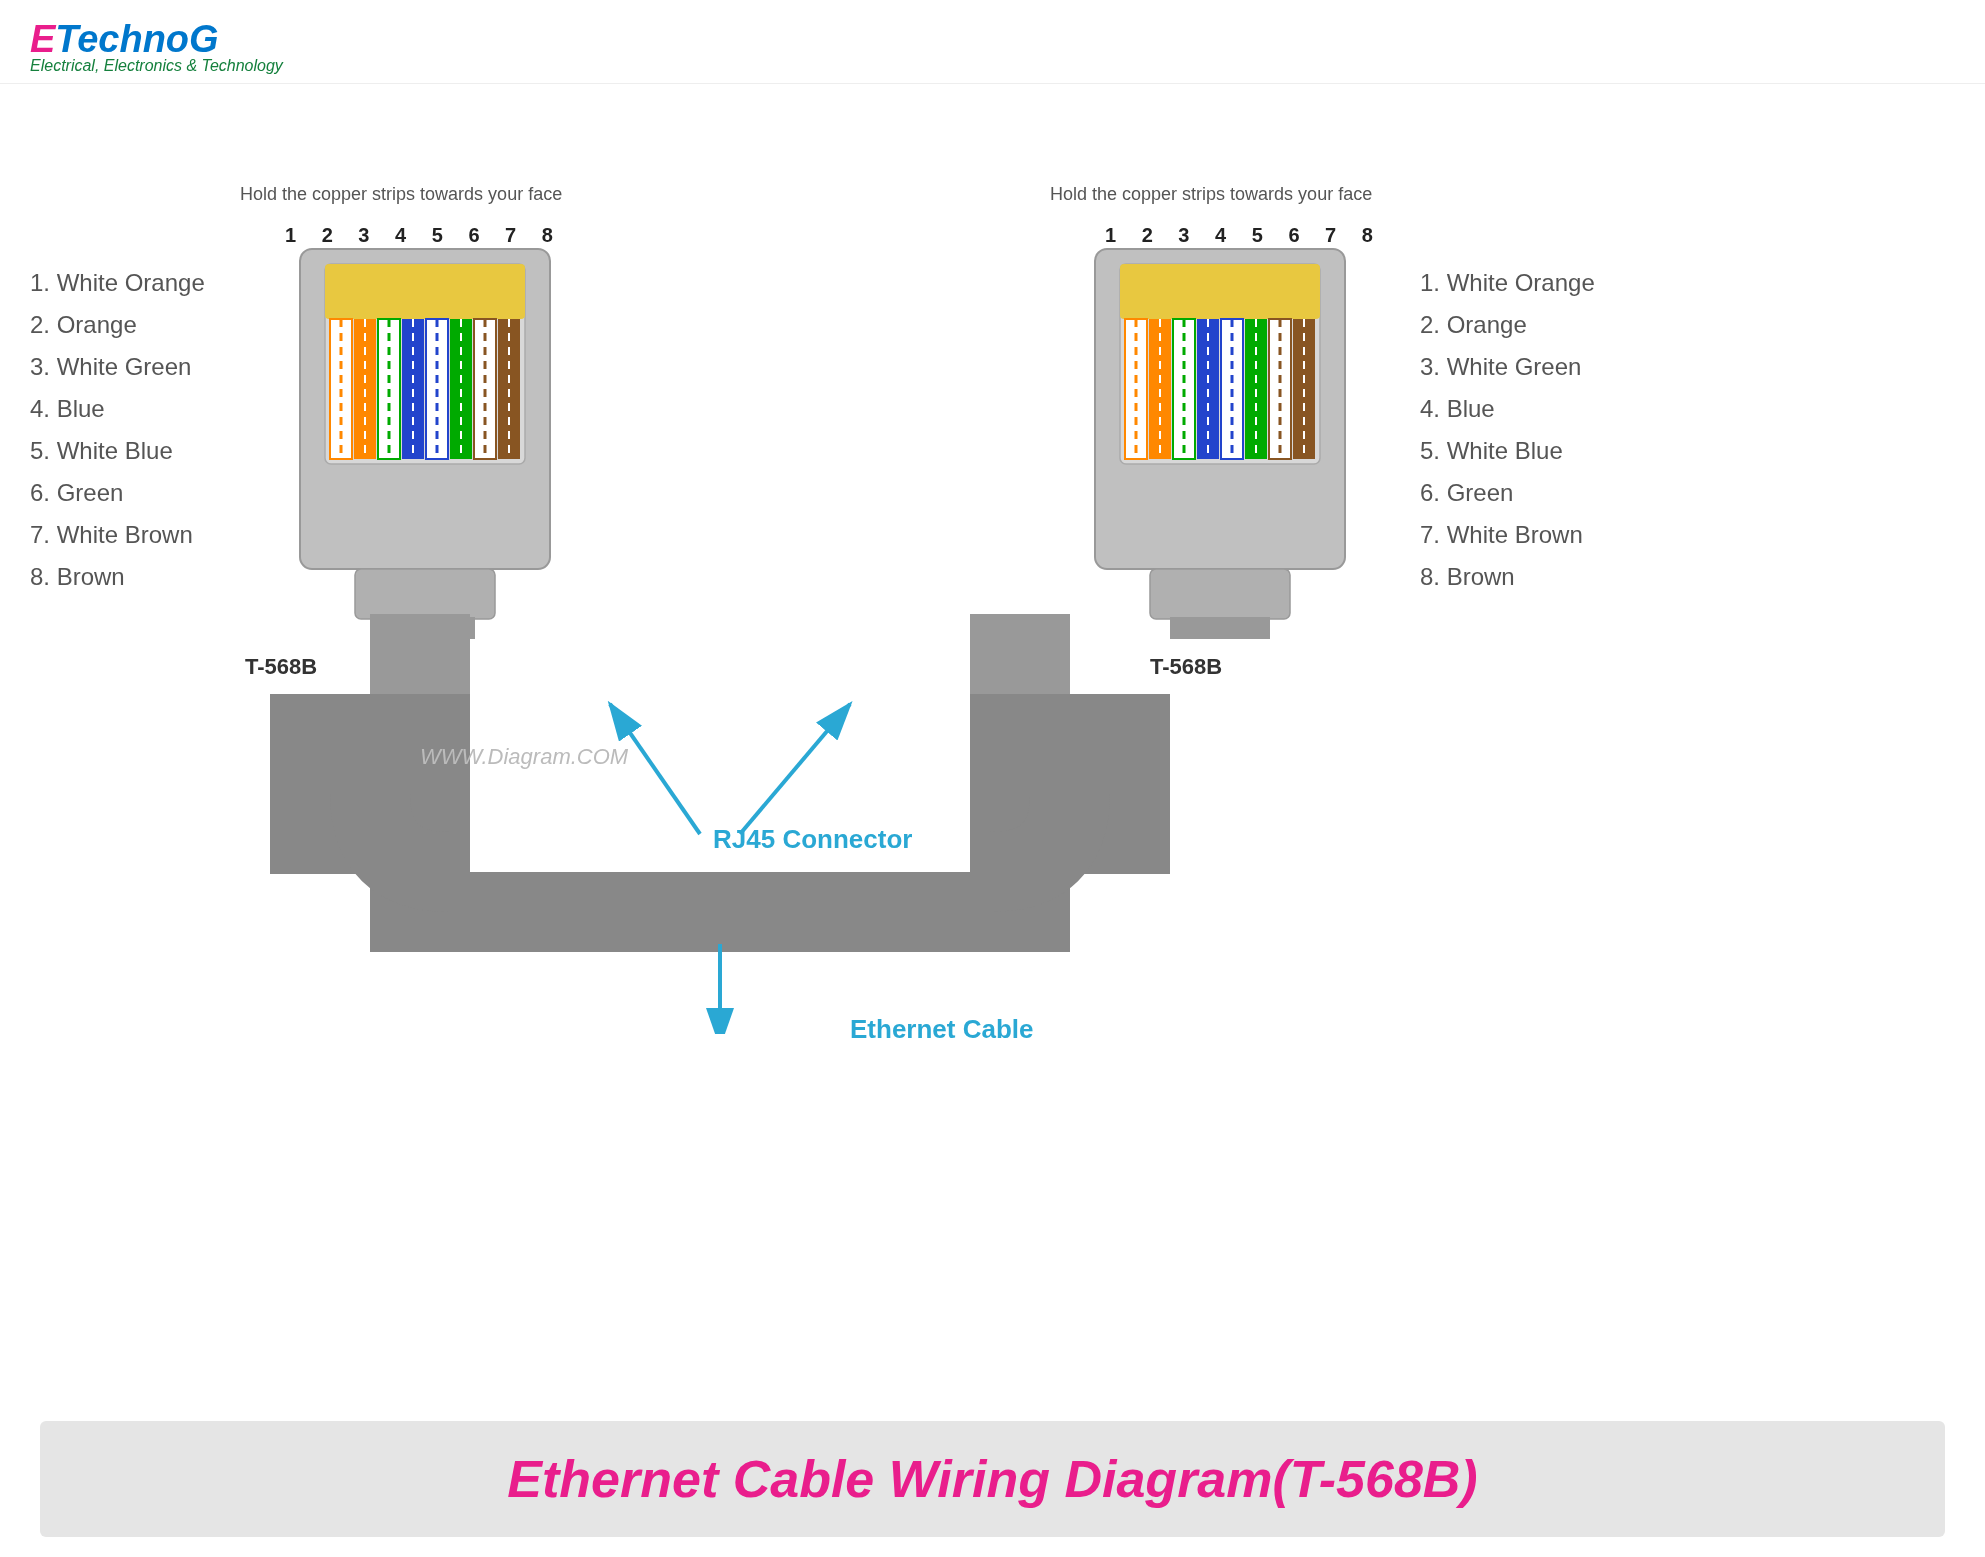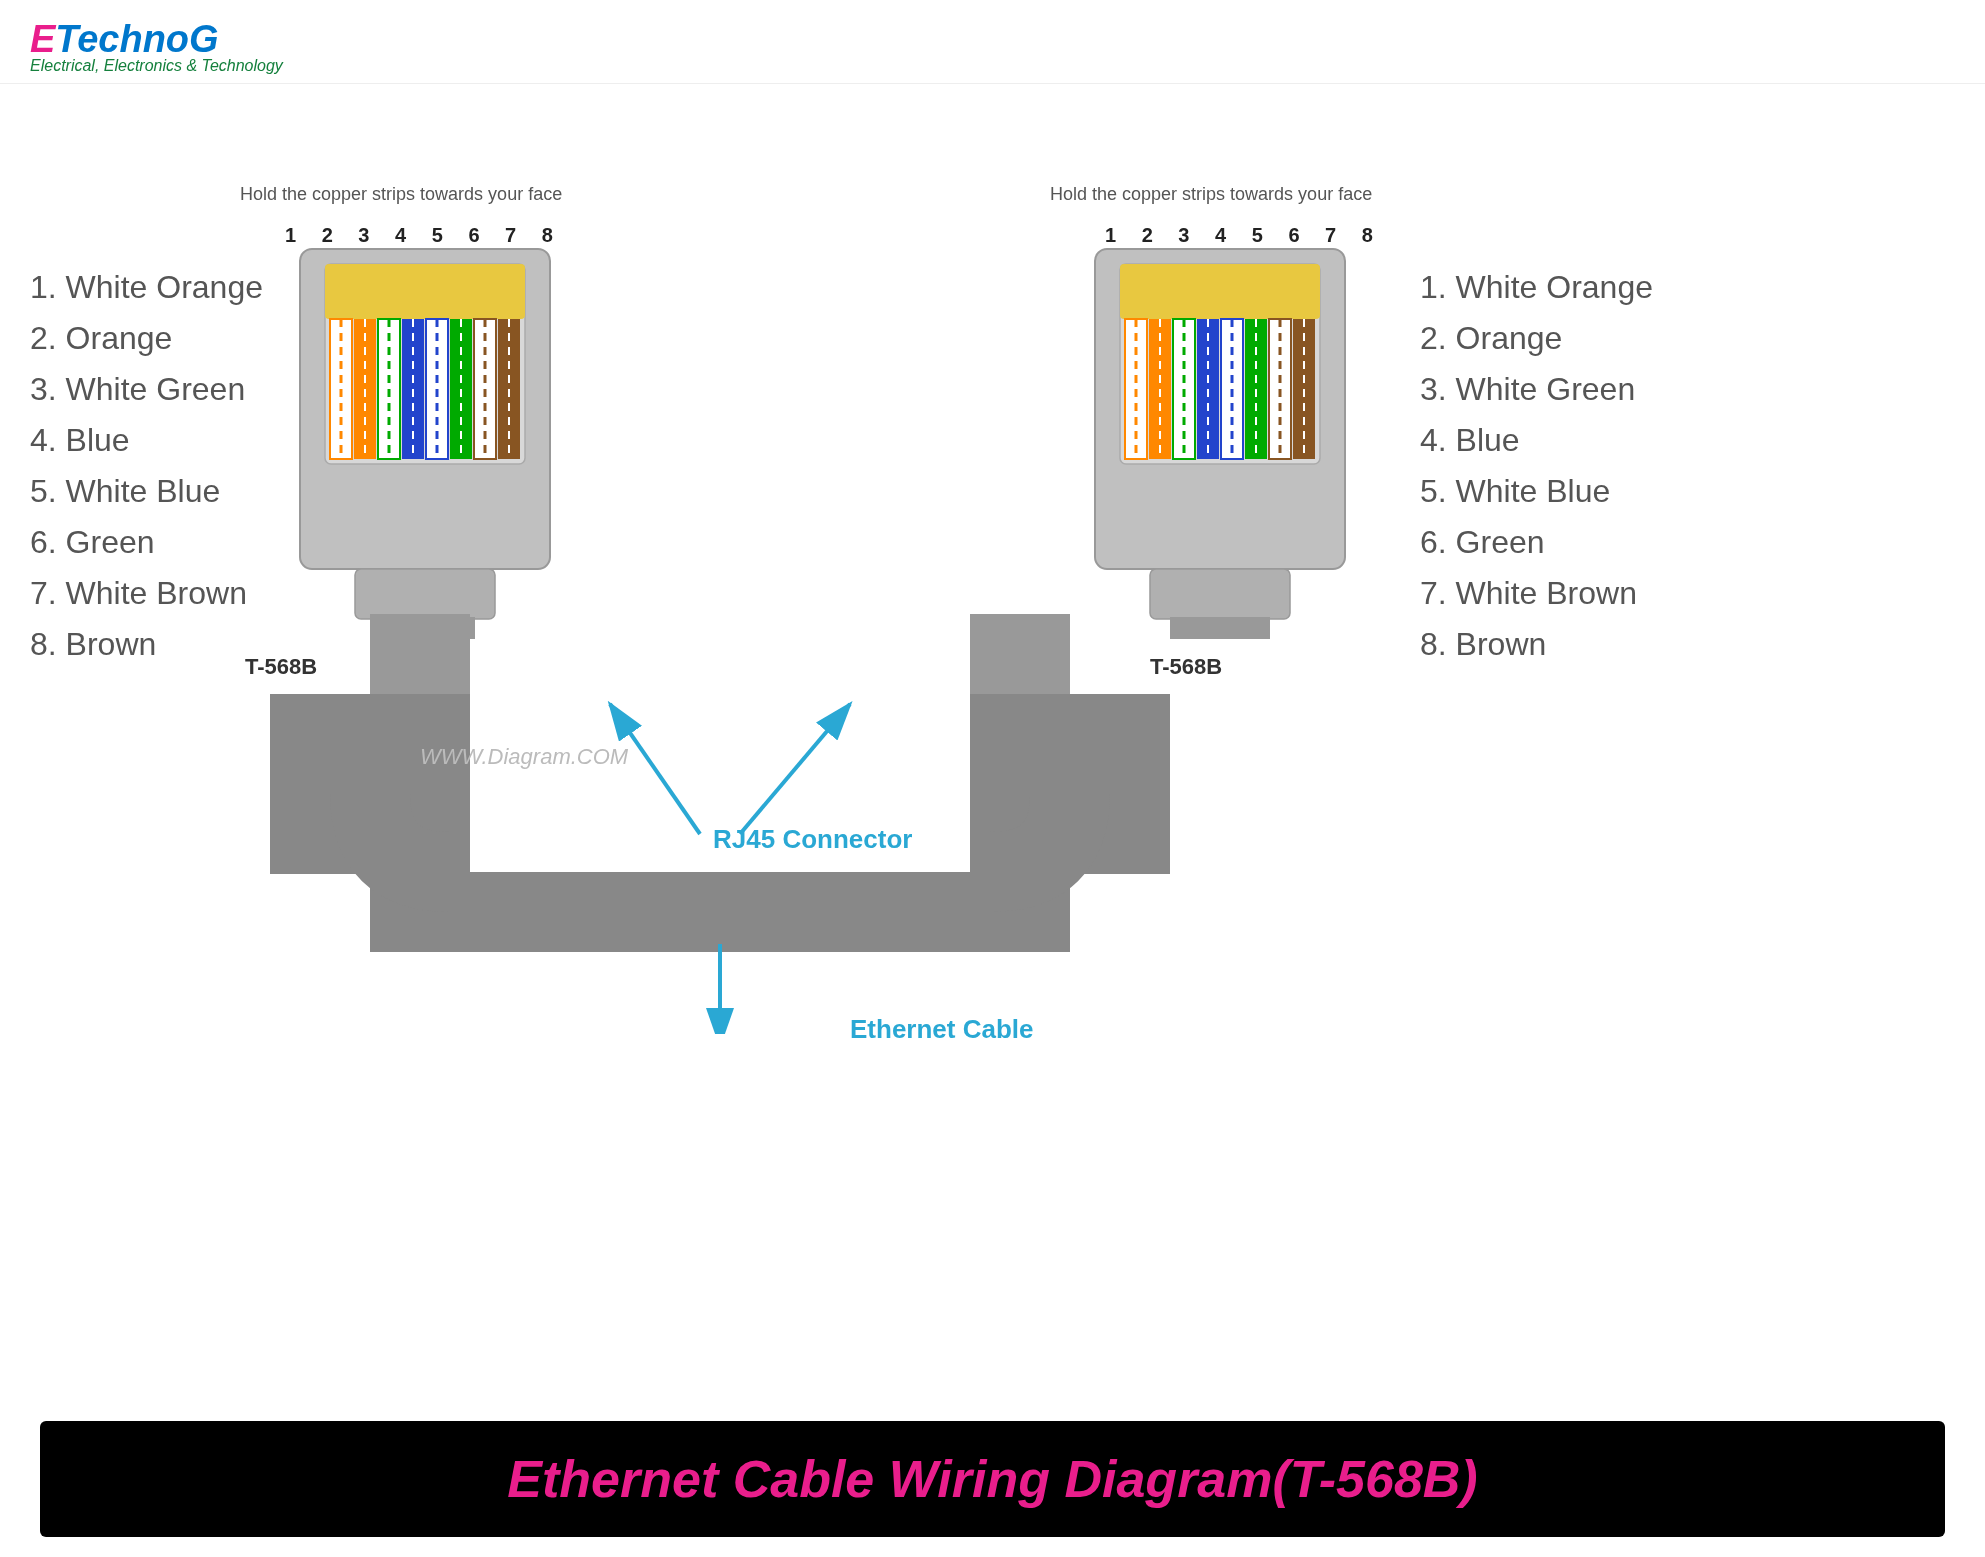--- a/index.html
+++ b/index.html
@@ -84,21 +84,21 @@
     }
     .wire-labels-right {
       position: absolute;
       top: 185px;
       left: 1420px;
       display: flex;
       flex-direction: column;
       gap: 14px;
     }
     .wire-label {
-      font-size: 32px;
+      font-size: 24px;
       color: #555;
       white-space: nowrap;
     }
 
     
     .connector-left {
       position: absolute;
       top: 155px;
       left: 270px;
     }
@@ -145,21 +145,21 @@
       position: absolute;
       top: 660px;
       left: 420px;
       font-size: 22px;
       color: #bbb;
       font-style: italic;
     }
 
     
     .footer-banner {
-      background: #000000;
+      background: #e5e5e5;
       padding: 28px 0;
       text-align: center;
       margin: 20px 40px 20px 40px;
       border-radius: 6px;
     }
     .footer-title {
       font-size: 52px;
       font-weight: bold;
       font-style: italic;
       color: #e91e8c;

